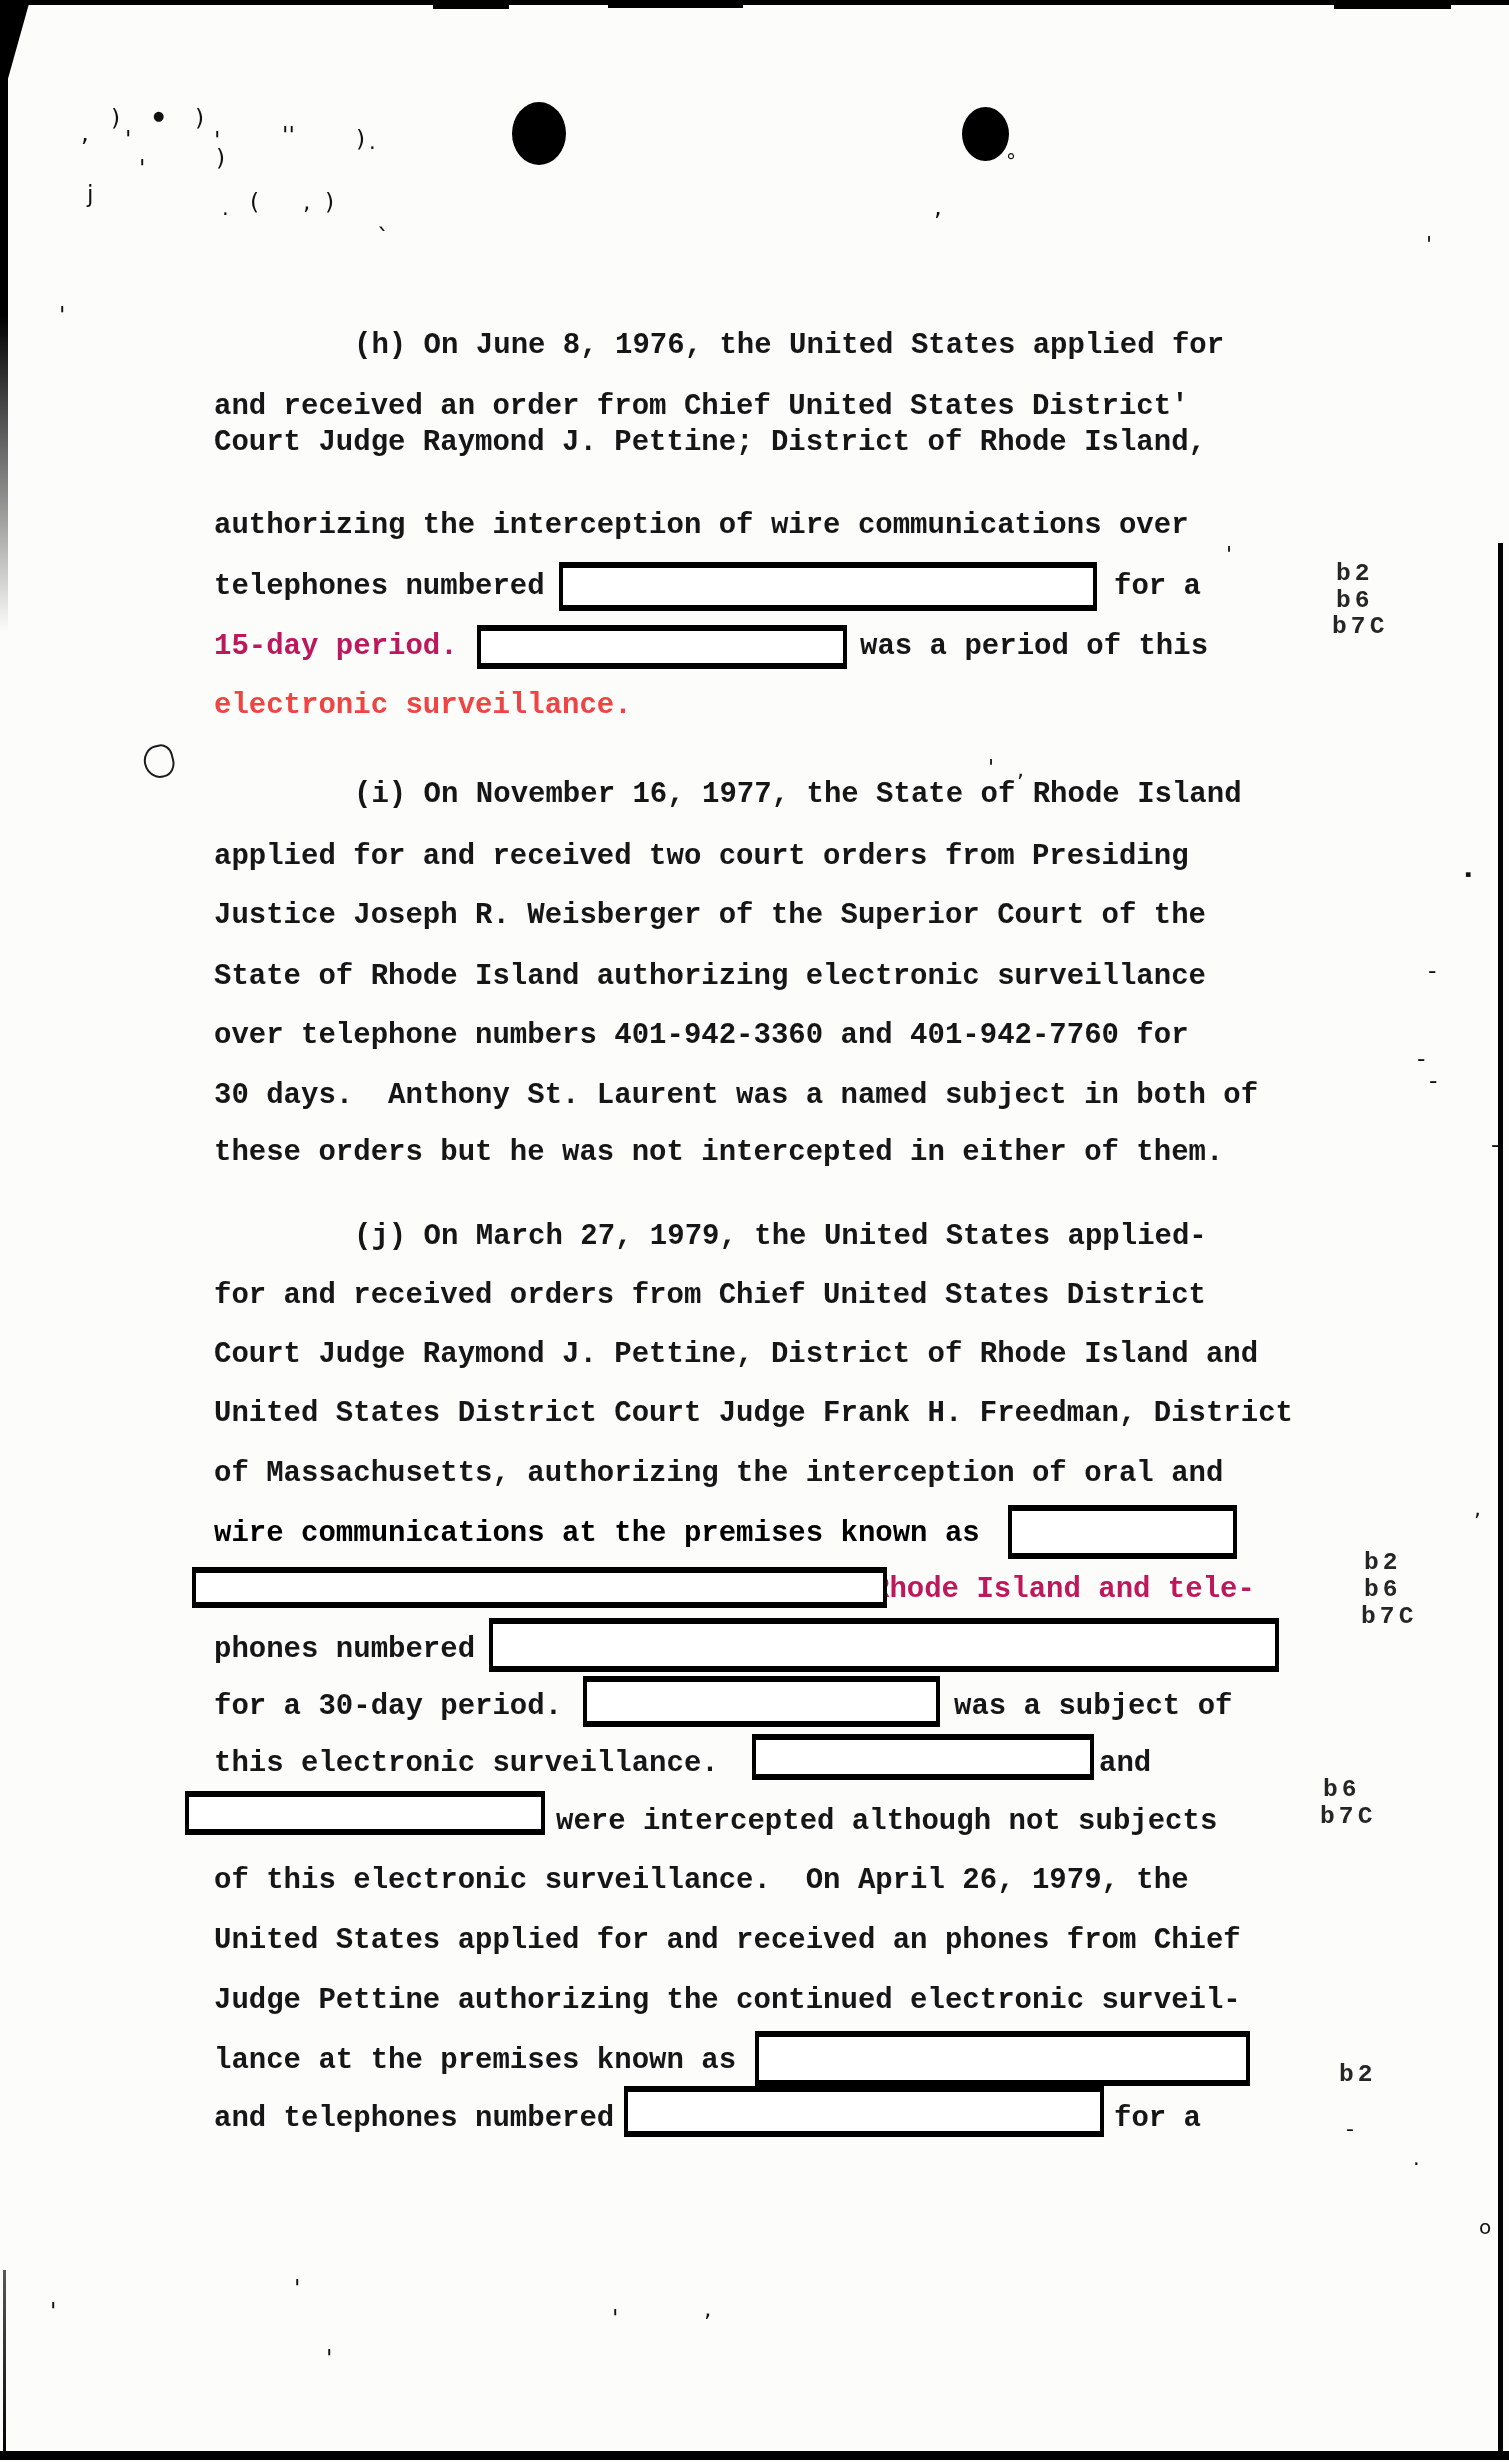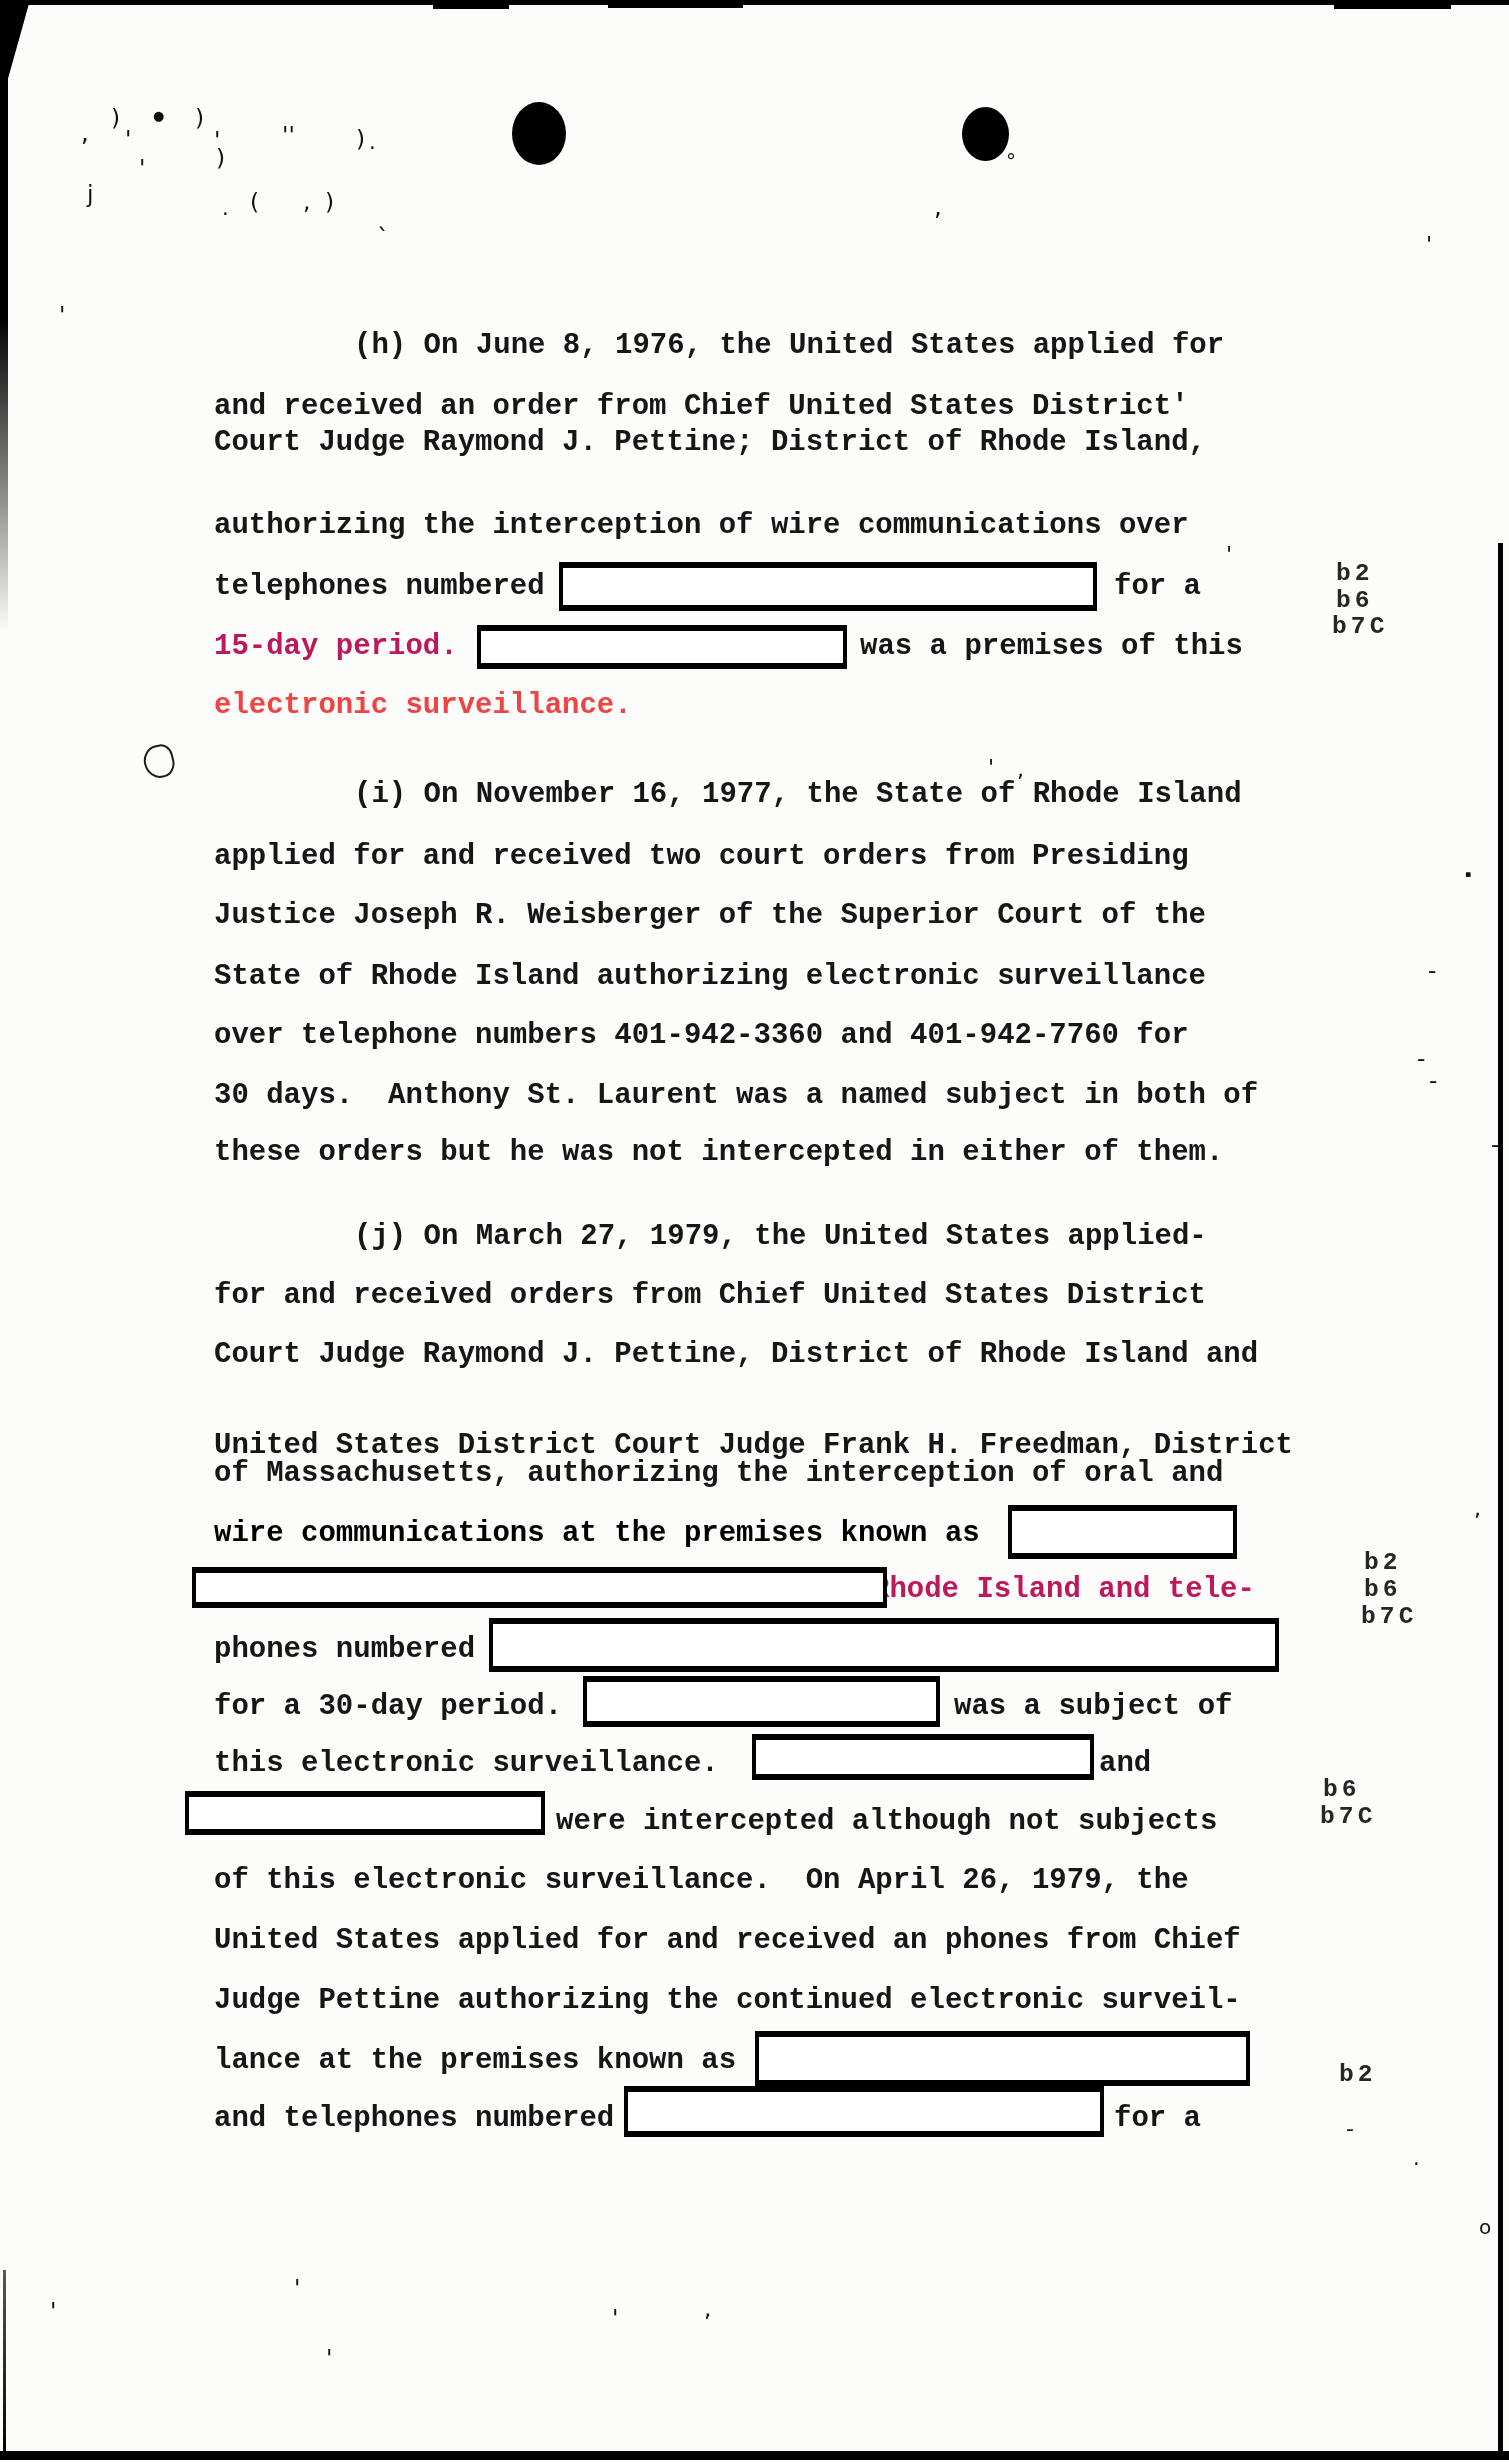--- a/index.html
+++ b/index.html
@@ -101,33 +101,33 @@
   <div class="doodle"></div>
 
   <div id="typed-lines">
       <div class="tline" style="left: 354px; top: 331px; color: rgb(22, 22, 22);">(h) On June 8, 1976, the United States applied for</div>
       <div class="tline" style="left: 214px; top: 392px; color: rgb(22, 22, 22);">and received an order from Chief United States District'</div>
       <div class="tline" style="left: 214px; top: 428px; color: rgb(22, 22, 22);">Court Judge Raymond J. Pettine; District of Rhode Island,</div>
       <div class="tline" style="left: 214px; top: 511px; color: rgb(22, 22, 22);">authorizing the interception of wire communications over</div>
       <div class="tline" style="left: 214px; top: 572px; color: rgb(22, 22, 22);">telephones numbered</div>
       <div class="tline" style="left: 1114px; top: 572px; color: rgb(22, 22, 22);">for a</div>
       <div class="tline" style="left: 214px; top: 632px; color: #be185d;">15-day period.</div>
-      <div class="tline" style="left: 860px; top: 632px; color: rgb(22, 22, 22);">was a premises of this</div>
+      <div class="tline" style="left: 860px; top: 632px; color: rgb(22, 22, 22);">was a period of this</div>
       <div class="tline" style="left: 214px; top: 691px; color: #ef4444;">electronic surveillance.</div>
       <div class="tline" style="left: 354px; top: 780px; color: rgb(22, 22, 22);">(i) On November 16, 1977, the State of Rhode Island</div>
       <div class="tline" style="left: 214px; top: 842px; color: rgb(22, 22, 22);">applied for and received two court orders from Presiding</div>
       <div class="tline" style="left: 214px; top: 901px; color: rgb(22, 22, 22);">Justice Joseph R. Weisberger of the Superior Court of the</div>
       <div class="tline" style="left: 214px; top: 962px; color: rgb(22, 22, 22);">State of Rhode Island authorizing electronic surveillance</div>
       <div class="tline" style="left: 214px; top: 1021px; color: rgb(22, 22, 22);">over telephone numbers 401-942-3360 and 401-942-7760 for</div>
       <div class="tline" style="left: 214px; top: 1081px; color: rgb(22, 22, 22);">30 days.  Anthony St. Laurent was a named subject in both of</div>
       <div class="tline" style="left: 214px; top: 1138px; color: rgb(22, 22, 22);">these orders but he was not intercepted in either of them.</div>
       <div class="tline" style="left: 354px; top: 1222px; color: rgb(22, 22, 22);">(j) On March 27, 1979, the United States applied-</div>
       <div class="tline" style="left: 214px; top: 1281px; color: rgb(22, 22, 22);">for and received orders from Chief United States District</div>
       <div class="tline" style="left: 214px; top: 1340px; color: rgb(22, 22, 22);">Court Judge Raymond J. Pettine, District of Rhode Island and</div>
-      <div class="tline" style="left: 214px; top: 1399px; color: rgb(22, 22, 22); margin-top: 32px;">United States District Court Judge Frank H. Freedman, District</div>
+      <div class="tline" style="left: 214px; top: 1399px; color: rgb(22, 22, 22);">United States District Court Judge Frank H. Freedman, District</div>
       <div class="tline" style="left: 214px; top: 1459px; color: rgb(22, 22, 22);">of Massachusetts, authorizing the interception of oral and</div>
       <div class="tline" style="left: 214px; top: 1519px; color: #000000; font-family: Liberation Mono, monospace;">wire communications at the premises known as</div>
       <div class="tline" style="left: 872px; top: 1575px; color: #be185d; text-align: center;">Rhode Island and tele-</div>
       <div class="tline" style="left: 214px; top: 1635px; color: rgb(22, 22, 22);">phones numbered</div>
       <div class="tline" style="left: 214px; top: 1692px; color: rgb(22, 22, 22);">for a 30-day period.</div>
       <div class="tline" style="left: 954px; top: 1692px; color: rgb(22, 22, 22);">was a subject of</div>
       <div class="tline" style="left: 214px; top: 1749px; color: rgb(22, 22, 22);">this electronic surveillance.</div>
       <div class="tline" style="left: 1099px; top: 1749px; color: rgb(22, 22, 22);">and</div>
       <div class="tline" style="left: 556px; top: 1807px; color: rgb(22, 22, 22);">were intercepted although not subjects</div>
       <div class="tline" style="left: 214px; top: 1866px; color: rgb(22, 22, 22);">of this electronic surveillance.  On April 26, 1979, the</div>

